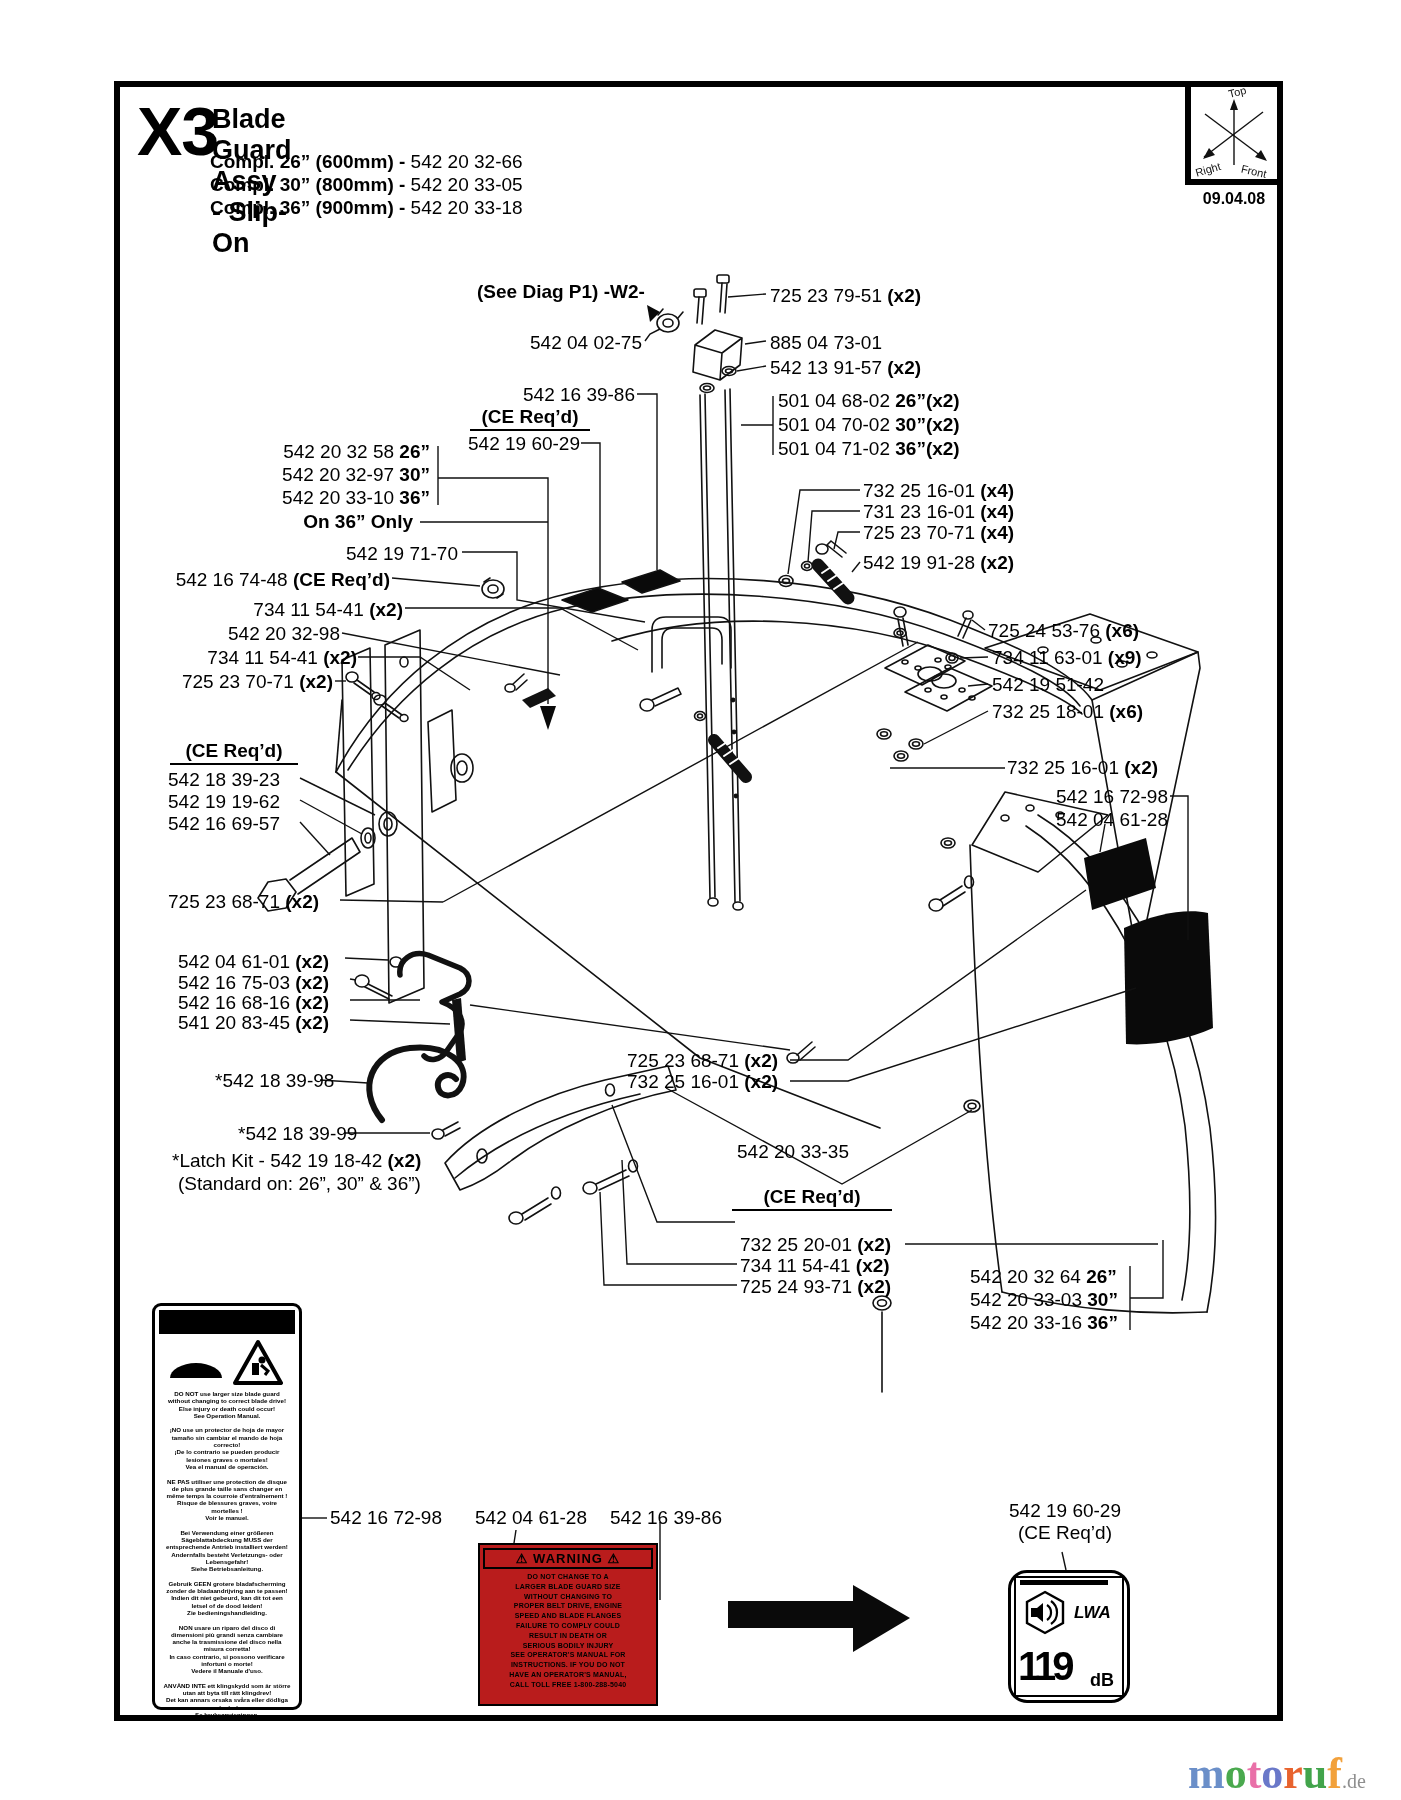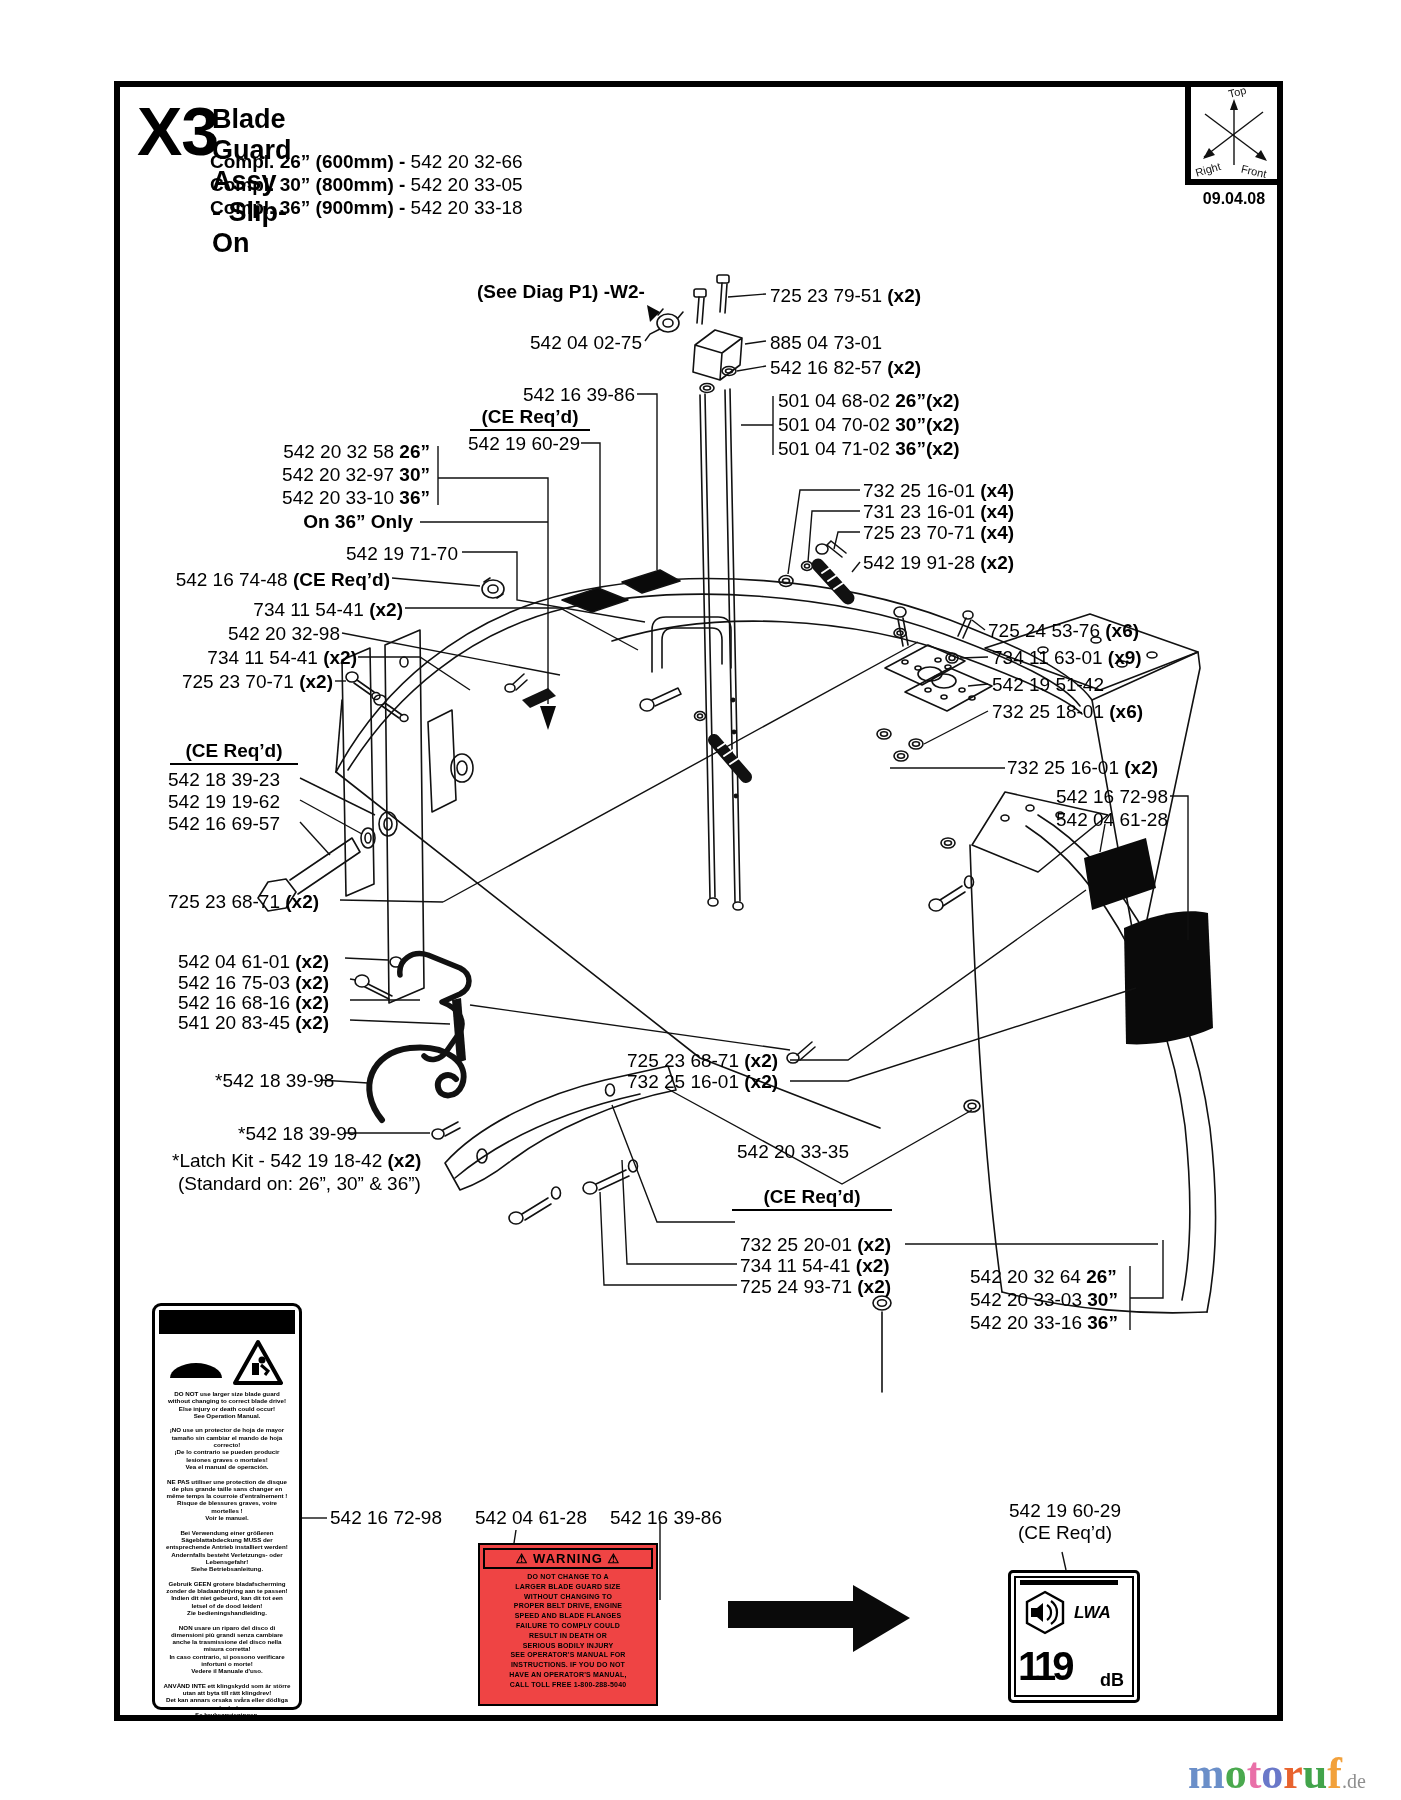--- a/index.html
+++ b/index.html
@@ -15,34 +15,34 @@
   .variants{position:absolute;left:210px;top:150px;font-size:19px;line-height:23px;white-space:nowrap}
   .variants .b{font-weight:bold}
   .compassbox{position:absolute;left:1185px;top:81px;width:98px;height:104px;border:6px solid #000;
               box-sizing:border-box;background:#fff;z-index:4}
   .datestamp{position:absolute;left:1185px;top:190px;width:98px;text-align:center;
              font-size:16px;font-weight:bold;z-index:4}
   .co{position:absolute;font-size:19px;line-height:22px;white-space:nowrap;z-index:3}
   .co .b,.co b{font-weight:bold}
   .ce{font-weight:bold;border-bottom:2px solid #000;text-align:center;padding-bottom:1px}
   .warnlabel{position:absolute;left:478px;top:1543px;width:180px;height:163px;border:2px solid #000;
-             box-sizing:border-box;background:#ef4444;z-index:3}
+             box-sizing:border-box;background:#b91c1c;z-index:3}
   .warnhead{margin:3px;border:2px solid #000;font-size:13px;font-weight:bold;text-align:center;
             padding:1px 0;letter-spacing:1px}
   .warnbody{font-size:7px;font-weight:bold;line-height:9.8px;text-align:center;white-space:pre-line;
             letter-spacing:.2px;padding:0 2px}
   .langlabel{position:absolute;left:152px;top:1303px;width:150px;height:407px;border:3px solid #000;
              border-radius:9px;box-sizing:border-box;background:#fff;z-index:3}
   .langbar{margin:4px 4px 0 4px;height:24px;background:#000}
   .langicons{display:flex;align-items:center;justify-content:space-around;padding:4px 10px 0 10px;height:50px}
   .bump{width:52px;height:15px;background:#000;border-radius:26px 26px 0 0/15px 15px 0 0;margin-top:14px}
   .langbody{font-size:6.2px;font-weight:bold;line-height:7.3px;text-align:center;white-space:pre-line;
             padding:2px 5px 0 5px}
-  .dblabel{position:absolute;left:1008px;top:1570px;width:132px;height:133px;border:3px solid #000;
-           border-radius:5px;box-sizing:border-box;background:#fff;z-index:3;padding:3px}
+  .dblabel{position:absolute;left:1008px;top:1570px;width:122px;height:133px;border:3px solid #000;
+           border-radius:19px;box-sizing:border-box;background:#fff;z-index:3;padding:3px}
   .dbinner{border:2px solid #000;height:100%;box-sizing:border-box;position:relative;overflow:hidden}
   .dbbar{position:absolute;left:4px;top:2px;right:14px;height:5px;background:#000}
   .dbrow{position:absolute;left:6px;top:12px;display:flex;align-items:center;gap:6px}
   .lwa{font-size:17px;font-weight:bold;font-style:italic}
   .dbnum{position:absolute;left:2px;bottom:0px;font-size:40px;font-weight:bold;letter-spacing:-4px;line-height:58px}
   .dbunit{position:absolute;right:8px;bottom:4px;font-size:18px;font-weight:bold}
   .watermark{position:absolute;left:1188px;top:1748px;z-index:5;font-family:"Liberation Serif",serif;
              font-weight:bold;font-size:44px;letter-spacing:0px;white-space:nowrap}
   .watermark .suf{font-size:20px;font-weight:normal}
   .grp{position:absolute;z-index:3;text-align:center;font-size:19px;line-height:22px;white-space:nowrap}
@@ -301,21 +301,21 @@
         <text x="50" y="88" transform="rotate(13 62 84)">Front</text>
       </g>
     </svg>
   </div>
   <div class="datestamp">09.04.08</div>
 
   <div class="co" style="left:477px;top:281px"><span></span><span class="b">(See Diag P1) -W2-</span></div>
   <div class="co" style="right:759px;top:332px"><span>542 04 02-75</span><span class="b"></span></div>
   <div class="co" style="left:770px;top:285px"><span>725 23 79-51 </span><span class="b">(x2)</span></div>
   <div class="co" style="left:770px;top:332px"><span>885 04 73-01</span><span class="b"></span></div>
-  <div class="co" style="left:770px;top:357px"><span>542 16 82-57 </span><span class="b">(x2)</span></div>
+  <div class="co" style="left:770px;top:357px"><span>542 13 91-57 </span><span class="b">(x2)</span></div>
   <div class="co" style="left:778px;top:390px"><span>501 04 68-02 </span><span class="b">26”(x2)</span></div>
   <div class="co" style="left:778px;top:414px"><span>501 04 70-02 </span><span class="b">30”(x2)</span></div>
   <div class="co" style="left:778px;top:438px"><span>501 04 71-02 </span><span class="b">36”(x2)</span></div>
   <div class="co" style="left:523px;top:384px"><span>542 16 39-86</span><span class="b"></span></div>
   <div class="co ce" style="left:470px;top:406px;width:120px"><span>(CE Req’d)</span></div>
   <div class="co" style="left:468px;top:433px"><span>542 19 60-29</span><span class="b"></span></div>
   <div class="co" style="right:971px;top:441px"><span>542 20 32 58 </span><span class="b">26”</span></div>
   <div class="co" style="right:971px;top:464px"><span>542 20 32-97 </span><span class="b">30”</span></div>
   <div class="co" style="right:971px;top:487px"><span>542 20 33-10 </span><span class="b">36”</span></div>
   <div class="co" style="right:988px;top:511px"><span></span><span class="b">On 36” Only</span></div>

